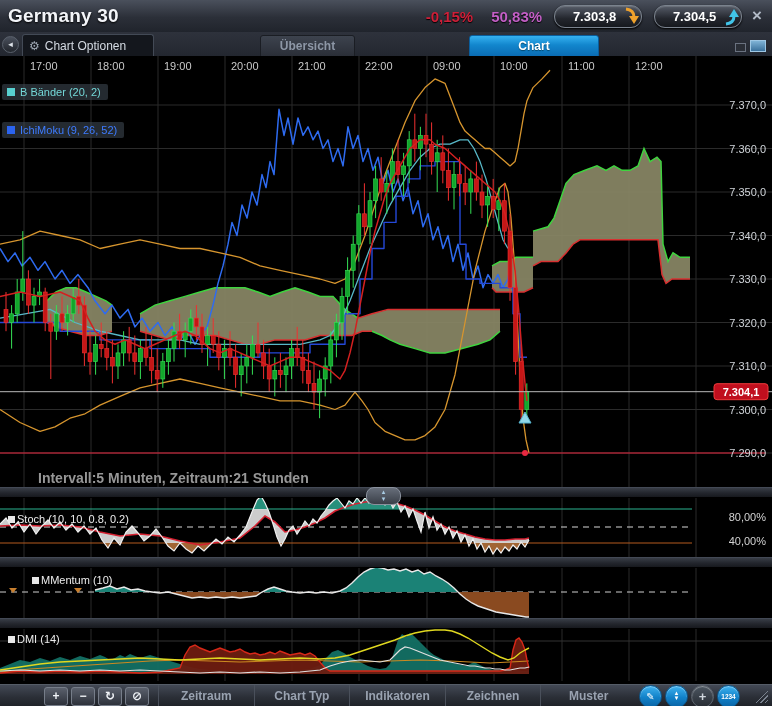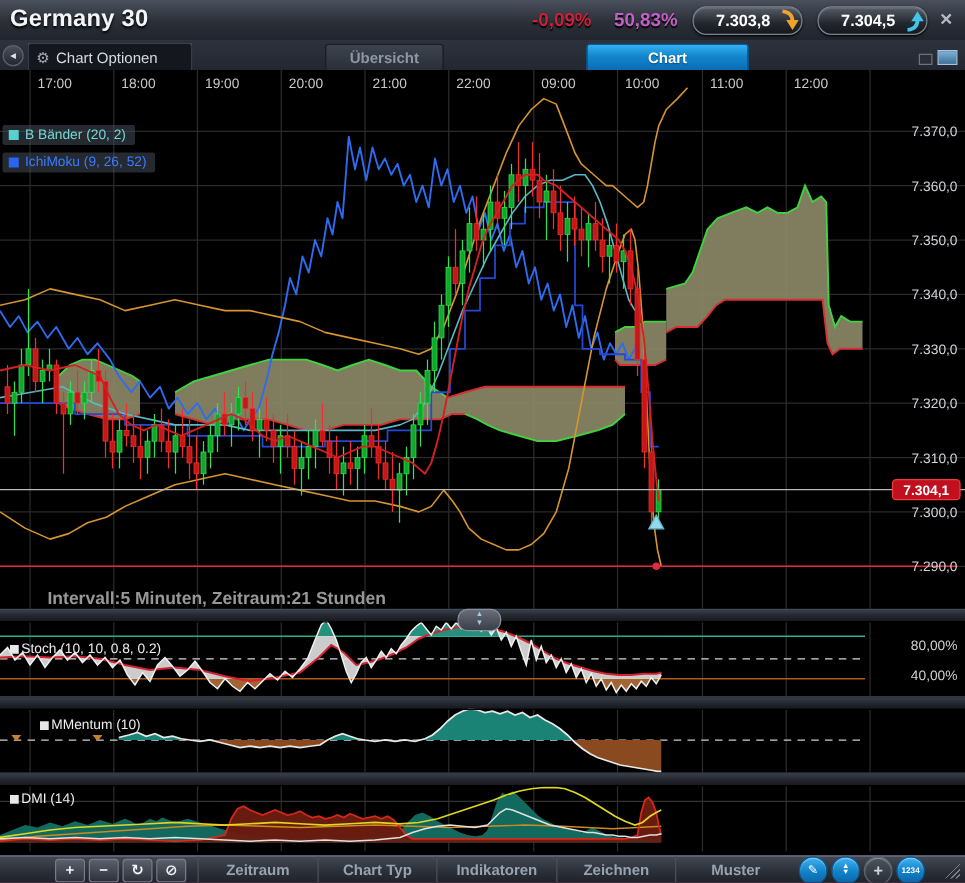--- a/index.html
+++ b/index.html
@@ -79,21 +79,21 @@
     background:repeating-linear-gradient(135deg,transparent,transparent 2px,#7a828e 2px,#7a828e 3px);
     clip-path:polygon(100% 0,100% 100%,0 100%);}
 </style>
 </head>
 <body>
 
 <div class="app">
 
   <div class="titlebar">
     <div class="title">Germany 30</div>
-    <div class="pct change" style="color: rgb(207, 31, 56);">-0,09%</div>
+    <div class="pct change" style="color: rgb(207, 31, 56);">-0,15%</div>
     <div class="pct range" style="color: rgb(195, 95, 198);">50,83%</div>
     <div class="pricebtn">
       <span class="val">7.303,8</span>
       <svg width="15" height="19">
         <path d="M2 2 Q10 3 10 10" fill="none" stroke="#f0a22c" stroke-width="3"></path>
         <path d="M5 9 L15 9 L10 17 Z" fill="#f0a22c"></path>
       </svg>
     </div>
     <div class="pricebtn">
       <span class="val">7.304,5</span>
@@ -455,21 +455,21 @@
           <line x1="0" y1="641" x2="772" y2="641" stroke="#333333" stroke-width="1"></line>
           <path d="M0 668 L10 664 L20 660 L30 662 L40 658 L50 661 L60 657 L70 660 L80 656 L90 659 L100 655 L105 657 L110 660 L115 658 L120 655 L125 657 L130 654 L140 658 L150 655 L160 658 L170 661 L180 664 L190 667 L200 669 L210 670 L220 671 L230 671 L240 670 L250 671 L260 670 L270 671 L280 670 L290 671 L300 670 L310 669 L320 665 L326 658 L332 652 L338 650 L344 653 L350 657 L356 660 L362 663 L368 666 L374 668 L380 669 L386 668 L390 664 L394 652 L398 640 L402 634 L406 637 L410 633 L414 636 L418 640 L422 644 L426 648 L430 652 L434 655 L438 657 L442 659 L446 661 L450 662 L454 663 L458 664 L462 665 L466 666 L470 664 L474 662 L478 664 L482 666 L486 668 L490 669 L494 670 L498 670 L502 671 L506 671 L510 671 L514 670 L518 670 L522 671 L526 671 L529 670 L529 674 L0 674 Z" fill="#137064" fill-opacity="0.95"></path>
           <path d="M0 673 L20 671 L40 672 L60 671 L80 672 L100 671 L120 672 L140 673 L160 672 L180 668 L185 655 L190 647 L195 645 L200 648 L205 650 L210 652 L215 650 L220 648 L225 650 L230 652 L235 651 L240 649 L245 652 L250 654 L255 653 L260 655 L265 654 L270 652 L275 654 L280 651 L285 653 L290 655 L295 654 L300 653 L305 655 L310 653 L315 656 L320 662 L325 668 L330 671 L340 671 L350 671 L360 671 L370 671 L380 671 L390 671 L400 671 L410 671 L420 671 L430 671 L440 671 L450 671 L460 671 L470 671 L480 671 L490 671 L500 671 L505 670 L510 668 L513 650 L516 640 L519 638 L522 642 L525 650 L527 660 L529 668 L529 674 L0 674 Z" fill="#6e1c10" fill-opacity="0.95"></path>
           <path d="M0 672 L30 669 L60 667 L90 665 L120 663 L150 661 L180 660 L210 661 L240 662 L270 661 L300 660 L330 661 L360 662 L390 661 L420 660 L450 661 L470 662 L490 663 L510 662 L529 661" fill="none" stroke="#cc8a20" stroke-width="1.1"></path>
           <path d="M0 673 L20 671 L40 672 L60 671 L80 672 L100 671 L120 672 L140 673 L160 672 L180 668 L185 655 L190 647 L195 645 L200 648 L205 650 L210 652 L215 650 L220 648 L225 650 L230 652 L235 651 L240 649 L245 652 L250 654 L255 653 L260 655 L265 654 L270 652 L275 654 L280 651 L285 653 L290 655 L295 654 L300 653 L305 655 L310 653 L315 656 L320 662 L325 668 L330 671 L340 671 L350 671 L360 671 L370 671 L380 671 L390 671 L400 671 L410 671 L420 671 L430 671 L440 671 L450 671 L460 671 L470 671 L480 671 L490 671 L500 671 L505 670 L510 668 L513 650 L516 640 L519 638 L522 642 L525 650 L527 660 L529 668" fill="none" stroke="#d82818" stroke-width="1.4"></path>
           <path d="M0 671 L20 670 L40 671 L60 670 L80 671 L100 670 L120 671 L140 670 L160 671 L180 672 L200 673 L220 672 L240 673 L260 672 L280 673 L300 672 L320 670 L330 666 L340 663 L350 661 L360 660 L370 661 L380 662 L390 660 L395 655 L400 650 L405 647 L410 648 L415 650 L420 652 L425 654 L430 656 L435 658 L440 660 L445 661 L450 662 L455 663 L460 664 L465 665 L470 666 L475 666 L480 667 L485 668 L490 668 L495 669 L500 669 L505 670 L510 670 L515 669 L520 668 L525 668 L529 667" fill="none" stroke="#e0e0e0" stroke-width="1.2"></path>
           <path d="M0 670 L20 667 L40 664 L60 662 L80 661 L100 660 L120 659 L140 658 L160 659 L180 660 L200 659 L220 658 L240 659 L260 660 L280 659 L300 658 L320 659 L335 658 L350 655 L365 650 L380 645 L395 640 L405 636 L415 633 L425 631 L435 630 L445 630 L452 631 L460 634 L468 638 L476 643 L484 648 L492 653 L500 657 L508 660 L514 658 L520 653 L525 650 L529 648" fill="none" stroke="#e0d820" stroke-width="1.4"></path>
         </g>
       </svg>
 
-    <div class="legendchip" style="left:2px;top:44px;">
+    <div class="legendchip" style="left:2px;top:28px;">
       <span class="sq" id="leg-sq-0" style="background: rgb(88, 208, 208);"></span>
       <span id="leg-tx-0" style="color: rgb(116, 216, 216);">B Bänder (20, 2)</span>
     </div>
     <div class="legendchip" style="left:2px;top:66px;">
       <span class="sq" id="leg-sq-1" style="background: rgb(43, 100, 240);"></span>
       <span id="leg-tx-1" style="color: rgb(61, 123, 255);">IchiMoku (9, 26, 52)</span>
     </div>
 
     <div class="statusline">Intervall:5 Minuten, Zeitraum:21 Stunden</div>
 

